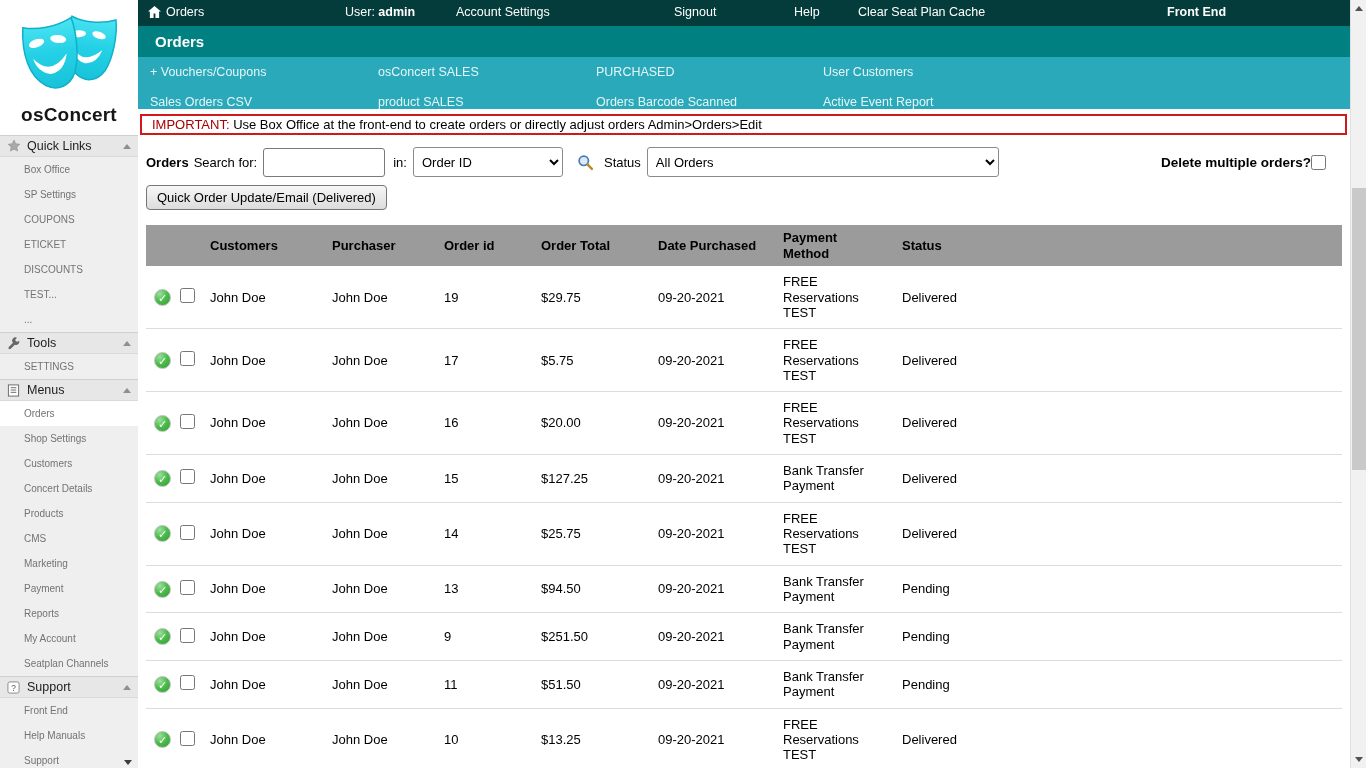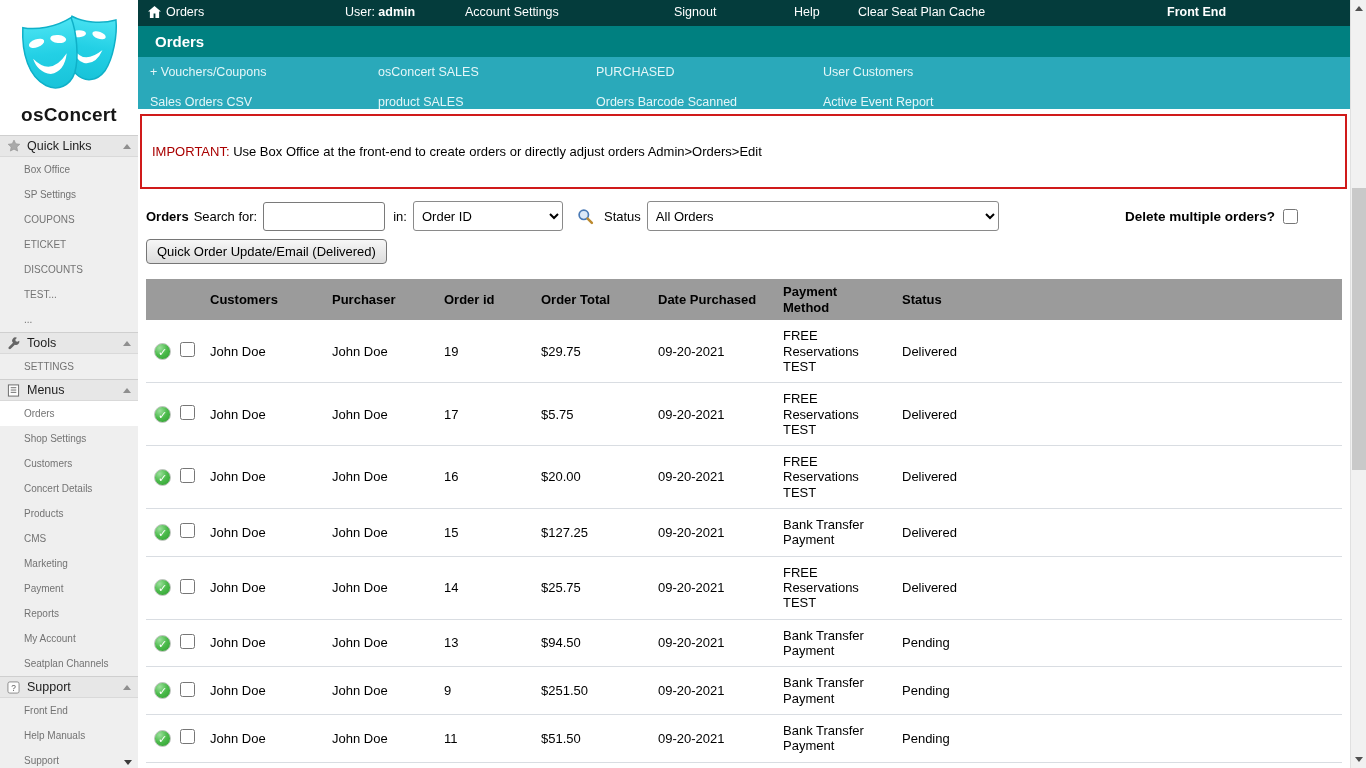--- a/index.html
+++ b/index.html
@@ -39,35 +39,35 @@
   .submenu { height:52px; background:#2aa9ba; color:#e4f6f8; font-size:12.5px; }
   .submenu-row { display:flex; height:30px; align-items:center; }
   .submenu-row a { color:#e4f6f8; text-decoration:none; cursor:pointer; }
   .sm-c1 { width:240px; padding-left:12px; }
   .sm-c2 { width:218px; }
   .sm-c3 { width:227px; }
   .sm-c4 { flex:1; }
 
   .content { height:651px; background:#fff; }
 
-  .notice { margin:5px 3px 0 2px; border:2px solid #d01a1a; padding:28px 10px;
+  .notice { margin:5px 3px 0 2px; border:2px solid #d01a1a; padding:1px 10px;
             font-size:13px; color:#000; background:#fff; }
   .notice .imp { color:#a90000; }
 
   .searchbar { display:flex; align-items:center; margin:12px 8px 0 8px; font-size:13px; color:#000; }
   .searchbar .lbl-b { font-weight:bold; margin-right:5px; }
   .searchbar .lbl { margin-right:6px; }
   .search-input { width:122px; height:29px; border:1px solid #7a7a7a; border-radius:3px;
                   margin-right:8px; padding:0 6px; font-size:13px; }
   .sel { height:30px; border:1px solid #8a8a8a; border-radius:3px; background:#fff;
          font-size:13px; font-family:"Liberation Sans",sans-serif; color:#000; padding:0 4px; }
   .sel-in { width:150px; margin-right:12px; }
   .sel-status { width:352px; }
   .search-ico { margin:0 10px 0 2px; cursor:pointer; display:inline-flex; }
-  .del-wrap { margin-left:auto; margin-right:44px; display:flex; align-items:center; gap:8px; }
+  .del-wrap { margin-left:auto; margin-right:16px; display:flex; align-items:center; }
   .del-wrap label { font-weight:bold; font-size:13.5px; }
   .del-wrap input { width:15px; height:15px; }
 
   .quick-btn { margin:8px 0 0 8px; font-size:13px; padding:4px 10px;
                border:1px solid #767676; border-radius:4px; color:#000;
                background:linear-gradient(#f7f7f7,#dcdcdc); cursor:pointer;
                font-family:"Liberation Sans",sans-serif; }
 
   table.orders { margin:15px 8px 0 8px; border-collapse:collapse; width:1196px; table-layout:fixed; }
   table.orders th { background:#9b9b9b; color:#000; font-size:13px; font-weight:bold;
@@ -215,21 +215,21 @@
     <a class="tb-home" href="#">
       <svg width="13" height="12" viewBox="0 0 14 13">
         <path d="M7 0L0 6h2v7h4V8h2v5h4V6h2z" fill="#fff"></path>
       </svg>
       <span>Orders</span>
     </a>
     <span class="tb" style="left:207px;">
       <span>User:</span>
       <span class="tb-bold">admin</span>
     </span>
-    <a href="#" style="left:327px;">Account Settings</a>
+    <a href="#" style="left:318px;">Account Settings</a>
     <a href="#" style="left:536px;">Signout</a>
     <a href="#" style="left:656px;">Help</a>
     <a href="#" style="left:720px;">Clear Seat Plan Cache</a>
     <a href="#" class="tb-bold" style="left:1029px;">Front End</a>
   </div>
 
   <div class="titlebar">Orders</div>
 
   <div class="submenu">
     <div class="submenu-row">

